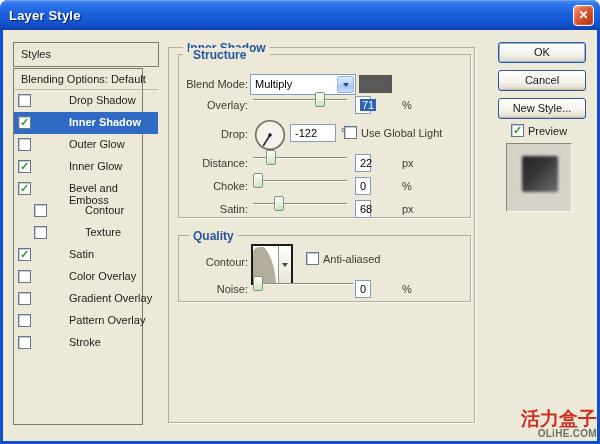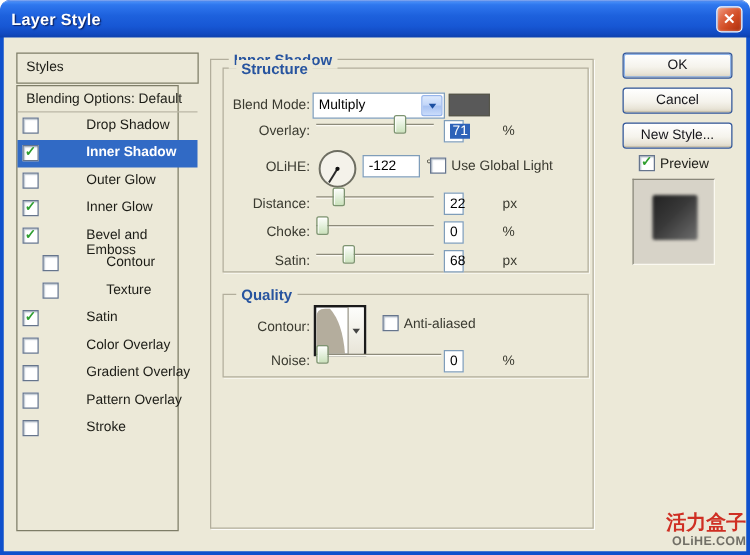--- a/index.html
+++ b/index.html
@@ -93,21 +93,21 @@
                     filter:blur(1.4px); }
 
   .contour-box { position:absolute; left:251px; top:244px; width:42px; height:41px; background:#fff;
                  border:2px solid #1a1a1a; display:flex; cursor:pointer; }
   .contour-thumb { width:25px; height:100%; }
   .contour-btn { width:13px; height:100%; border-left:1px solid #9a9789;
                  background:linear-gradient(180deg,#fdfdfb,#e8e5d8);
                  display:flex; align-items:center; justify-content:center; }
 
   .watermark { position:absolute; right:3px; top:411px; text-align:right; line-height:15px; z-index:6; }
-  .wm1 { color:#cf2f23; font-weight:bold; font-size:16px; }
+  .wm1 { color:#cf2f23; font-weight:bold; font-size:19px; }
   .wm2 { color:#716f66; font-weight:bold; font-size:10px; letter-spacing:.3px; }
 </style>
 </head>
 <body>
 
 <div class="window">
 
   <div class="titlebar">
     <span class="title">Layer Style</span>
     <div class="close-btn">
@@ -218,21 +218,21 @@
   <span class="flabel" style="top:99px">Overlay:</span>
   <div class="slider" style="left:253px; top:92px; width:94px">
     <div class="track"></div>
     <div class="thumb" style="left:62px"></div>
   </div>
   <div class="valuebox" style="left:355px; top:96px">
     <span class="sel">71</span>
   </div>
   <span class="unit" style="left:402px; top:99px">%</span>
 
-  <span class="flabel" style="top:128px">OLiHE:</span>
+  <span class="flabel" style="top:128px">Drop:</span>
   <div class="dial">
     <svg width="32" height="32" viewBox="0 0 32 32">
       <circle cx="16" cy="16" r="14.3" fill="#f4f2ea" stroke="#6e6e62" stroke-width="1.6"></circle>
       <line x1="16" y1="16" x2="9.2" y2="27" stroke="#2a2a2a" stroke-width="1.6"></line>
       <circle cx="16" cy="16" r="1.7" fill="#111"></circle>
     </svg>
   </div>
   <div class="valuebox" style="left:290px; top:124px; width:46px">
     <span>-122</span>
   </div>

